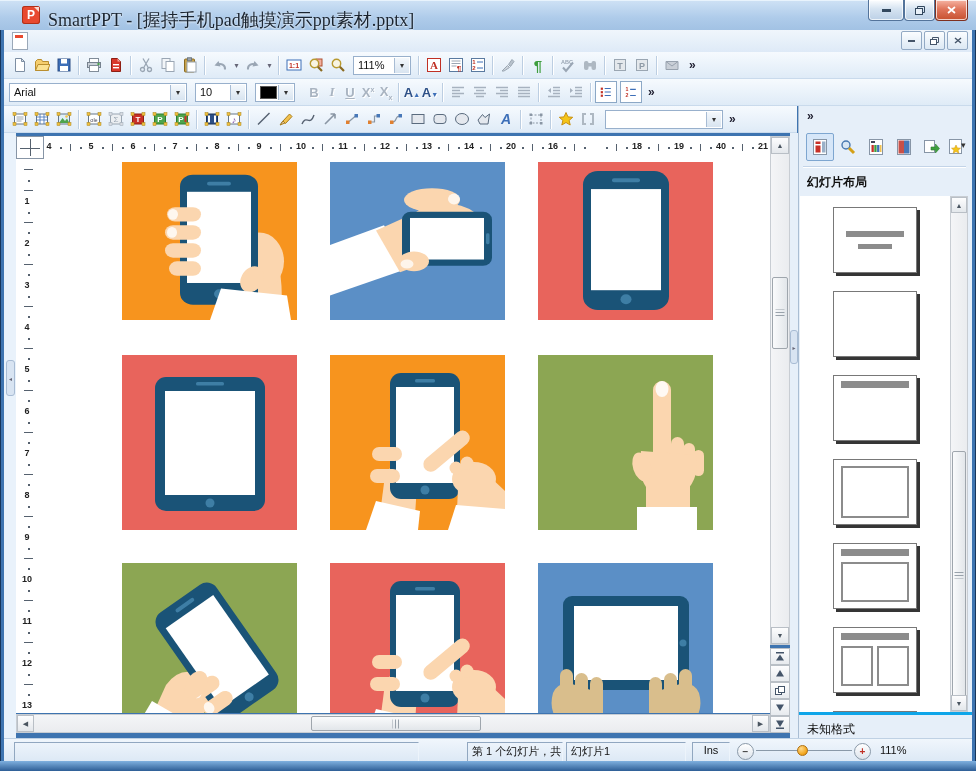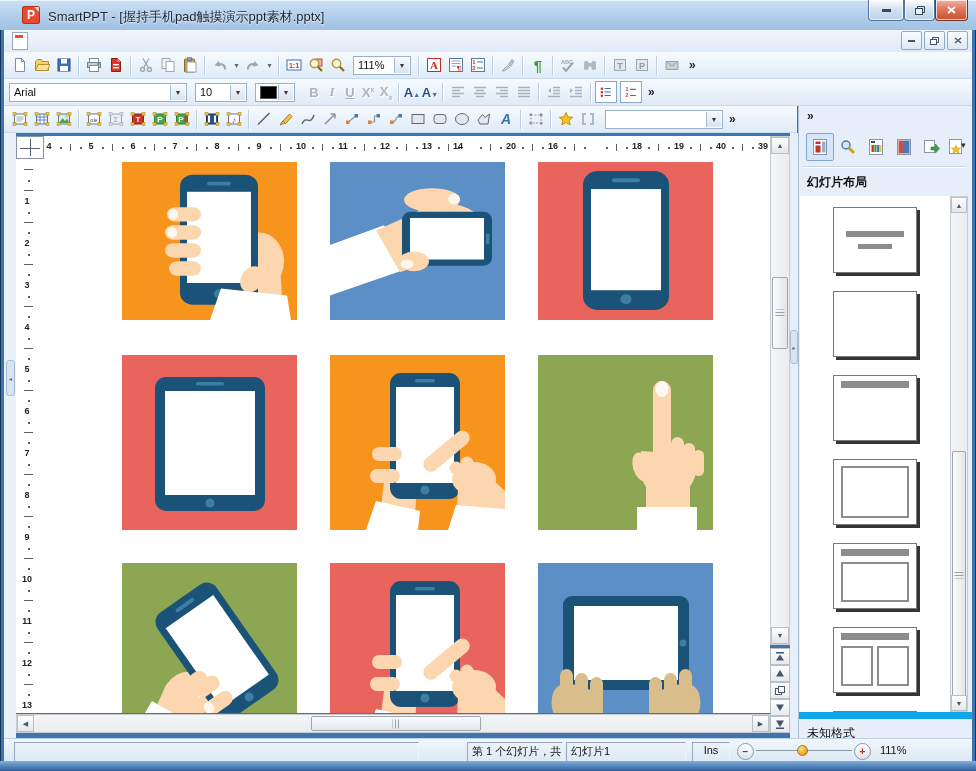--- a/index.html
+++ b/index.html
@@ -6,21 +6,21 @@
     font-family:"Liberation Sans",sans-serif;-webkit-font-smoothing:antialiased;}
   .win{position:absolute;inset:0;background:#3E74B0;box-shadow:inset 0 0 0 1px #16355B;}
   .abs{position:absolute;}
   
   .titlebar{position:absolute;left:0;top:0;width:976px;height:30px;
     background:linear-gradient(#CFE2F5,#AECBEA 60%,#A2C2E4);box-shadow:inset 0 1px 0 #E8F3FC;}
   .appicon{position:absolute;left:22px;top:6px;width:18px;height:18px;background:#E8492F;border-radius:3px;
     color:#fff;font-weight:bold;font-size:12px;display:flex;align-items:center;justify-content:center;
     box-shadow:inset 0 0 0 1px #B03018;}
   .appicon i{position:absolute;right:1px;top:1px;width:0;height:0;border-left:5px solid transparent;border-top:5px solid #FBD9CF;}
-  .wtitle{position:absolute;left:48px;top:8px;font-size:13px;color:#1A2430;text-shadow:0 1px 2px rgba(255,255,255,.9);white-space:nowrap;}
+  .wtitle{position:absolute;left:48px;top:8px;font-size:18px;color:#1A2430;text-shadow:0 1px 2px rgba(255,255,255,.9);white-space:nowrap;font-family:Liberation Serif, serif;}
   .wbtn{position:absolute;top:0;height:20px;border:1px solid #54749B;border-top:none;border-radius:0 0 4px 4px;
     background:linear-gradient(#FDFEFF,#D5E3F1 45%,#BCD0E6);box-shadow:inset 0 0 0 1px rgba(255,255,255,.75);
     display:flex;align-items:center;justify-content:center;}
   .wbtn.close{background:linear-gradient(#F6B5A4,#E0765C 45%,#C6502F);border-color:#7E3020;}
   .gmin{width:9px;height:3px;background:#33485E;}
   
   .menubar{position:absolute;left:4px;top:30px;width:968px;height:22px;
     background:linear-gradient(#F0F6FC,#DEEAF7);border-bottom:1px solid #CBDCEE;display:flex;align-items:center;}
   .mdoc{width:14px;height:16px;margin:0 8px 0 8px;background:#fff;border:1px solid #9AA8B8;position:relative;}
   .mdoc i{position:absolute;left:2px;top:2px;width:8px;height:3px;background:#E8492F;}
@@ -76,21 +76,21 @@
   .pchev{position:absolute;left:8px;top:3px;font-size:12px;font-weight:bold;color:#223;}
   .pib{position:absolute;top:27px;width:26px;height:26px;display:flex;align-items:center;justify-content:center;border:1px solid transparent;border-radius:2px;}
   .pib.sel{background:#D6E6F8;border-color:#7EA6D0;}
   .pdd{position:absolute;top:34px;font-size:9px;color:#333;}
   .psep{position:absolute;left:4px;right:6px;top:60px;height:1px;background:#C3D4E8;box-shadow:0 1px 0 #fff;}
   .ptitle{position:absolute;left:8px;top:68px;font-size:12px;font-weight:bold;color:#111;}
   .playoutbox{position:absolute;left:1px;top:90px;width:150px;height:516px;background:#fff;overflow:hidden;}
   .thumb{position:absolute;left:33px;width:84px;height:66px;background:#fff;border:1px solid #787878;box-shadow:3px 3px 0 rgba(25,25,25,.88);box-sizing:border-box;}
   .thumb .bar{position:absolute;background:#8C8C8C;}
   .thumb .frm{position:absolute;border:2px solid #8C8C8C;box-sizing:border-box;}
-  .pstatus{position:absolute;left:0;right:0;top:606px;height:28px;border-top:7px solid #0ea5e9;font-size:12px;color:#111;padding:6px 0 0 8px;box-sizing:border-box;}
+  .pstatus{position:absolute;left:0;right:0;top:606px;height:28px;border-top:3px solid #0ea5e9;font-size:12px;color:#111;padding:6px 0 0 8px;box-sizing:border-box;}
   
   .statusbar{position:absolute;left:4px;top:738px;width:968px;height:23px;background:linear-gradient(#F0F6FC,#DCE8F5);border-top:1px solid #BFD1E4;}
   .fld{position:absolute;top:3px;height:24px;border:1px solid;border-color:#91A7C0 #EDF4FB #EDF4FB #91A7C0;
     font-size:11px;color:#111;padding:1px 4px;box-sizing:border-box;white-space:nowrap;overflow:hidden;}
   .slbtn{position:absolute;top:4px;width:15px;height:15px;border:1px solid #8A99A8;border-radius:50%;
     background:linear-gradient(#FFFFFF,#DDE4EC);display:flex;align-items:center;justify-content:center;
     font-size:10px;font-weight:bold;color:#444;line-height:1;}
   .sltrack{position:absolute;top:11px;height:1px;background:#8A99A8;}
   .slthumb{position:absolute;top:6px;width:11px;height:11px;border-radius:50%;background:radial-gradient(circle at 35% 30%,#FFD98A,#F2A71F 65%,#C97F10);border:1px solid #B07010;box-sizing:border-box;}
   .zlabel{position:absolute;top:5px;font-size:11px;color:#111;}
@@ -651,21 +651,21 @@
       <i class="rbar" style="left: 319.5px;"></i>
       <i class="rdot" style="left: 330px;"></i>
       <span class="rnum" style="left: 334px;">12</span>
       <i class="rdot" style="left: 351.5px;"></i>
       <i class="rbar" style="left: 361.5px;"></i>
       <i class="rdot" style="left: 372px;"></i>
       <span class="rnum" style="left: 376px;">13</span>
       <i class="rdot" style="left: 393.5px;"></i>
       <i class="rbar" style="left: 403.5px;"></i>
       <i class="rdot" style="left: 414px;"></i>
-      <span class="rnum" style="left: 407px;">14</span>
+      <span class="rnum" style="left: 418px;">14</span>
       <i class="rdot" style="left: 435.5px;"></i>
       <i class="rbar" style="left: 445.5px;"></i>
       <i class="rdot" style="left: 456px;"></i>
       <span class="rnum" style="left: 460px;">20</span>
       <i class="rdot" style="left: 477.5px;"></i>
       <i class="rbar" style="left: 487.5px;"></i>
       <i class="rdot" style="left: 498px;"></i>
       <span class="rnum" style="left: 502px;">16</span>
       <i class="rdot" style="left: 519.5px;"></i>
       <i class="rbar" style="left: 529.5px;"></i>
@@ -679,21 +679,21 @@
       <i class="rbar" style="left: 613.5px;"></i>
       <i class="rdot" style="left: 624px;"></i>
       <span class="rnum" style="left: 628px;">19</span>
       <i class="rdot" style="left: 645.5px;"></i>
       <i class="rbar" style="left: 655.5px;"></i>
       <i class="rdot" style="left: 666px;"></i>
       <span class="rnum" style="left: 670px;">40</span>
       <i class="rdot" style="left: 687.5px;"></i>
       <i class="rbar" style="left: 697.5px;"></i>
       <i class="rdot" style="left: 708px;"></i>
-      <span class="rnum" style="left: 712px;">39</span>
+      <span class="rnum" style="left: 712px;">21</span>
     </div>
   <div class="vruler" id="vruler">
       <span class="rnumv" style="top: 37px;">1</span>
       <i class="rdotv" style="top: 52.5px;"></i>
       <i class="rdashv" style="top: 62.5px;"></i>
       <i class="rdotv" style="top: 73px;"></i>
       <span class="rnumv" style="top: 79px;">2</span>
       <i class="rdotv" style="top: 94.5px;"></i>
       <i class="rdashv" style="top: 104.5px;"></i>
       <i class="rdotv" style="top: 115px;"></i>

